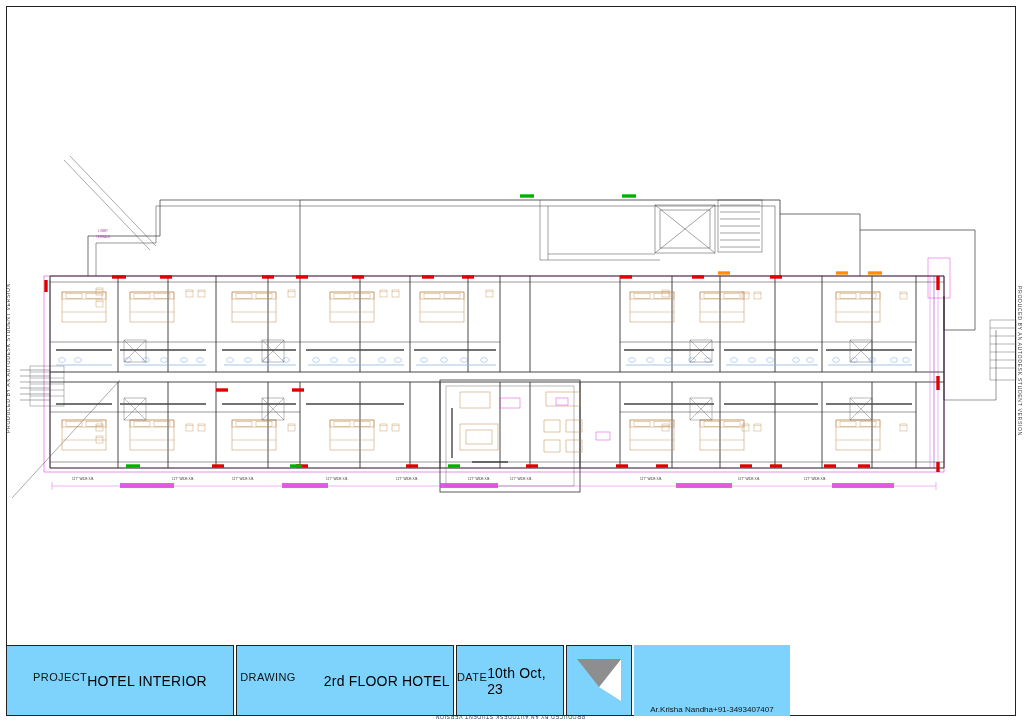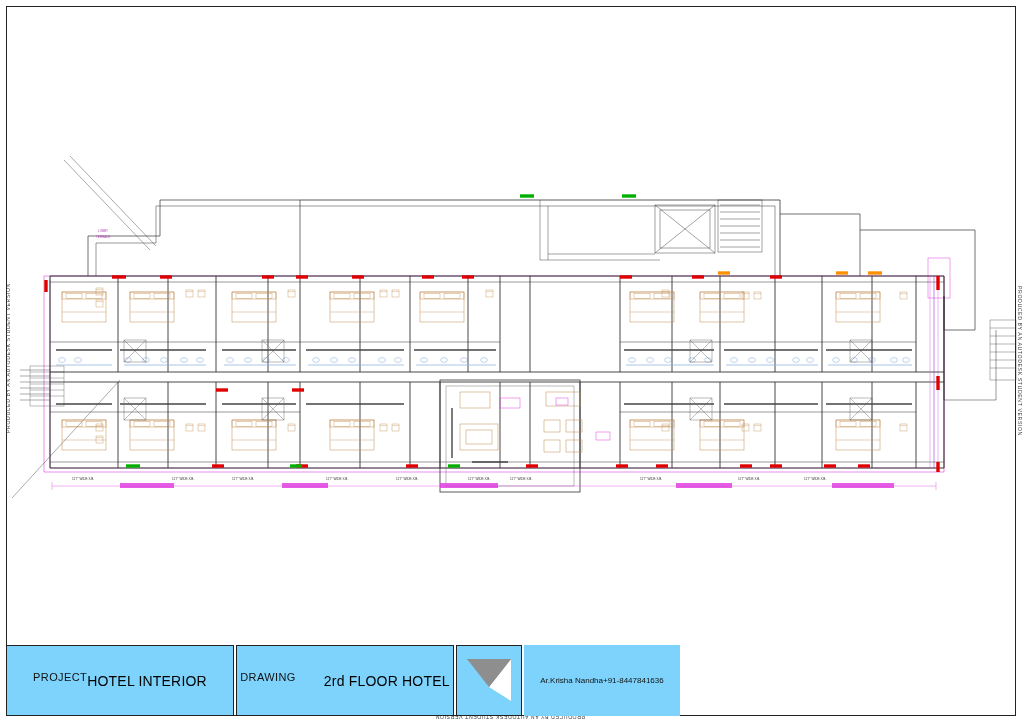--- a/index.html
+++ b/index.html
@@ -91,21 +91,21 @@
   .tb-value {
     font-size: 14px;
     color: #000;
     letter-spacing: 0.2px;
   }
   .tb-project { width: 228px; }
   .tb-client  { width: 228px; }
   .tb-drawing { width: 218px; gap: 28px; }
   .tb-date    { width: 108px; }
   .tb-logo    { width: 66px; position: relative; }
-  .tb-arch    { width: 156px; border: none; }
+  .tb-arch    { width: 156px; border: none; align-items: flex-end; }
   .tb-arch .line {
     font-size: 8px;
     color: #111;
     line-height: 12px;
   }
   .logo-shape {
     position: absolute;
     left: 8px; top: 11px;
     width: 48px; height: 46px;
   }
@@ -535,28 +535,32 @@
       <div class="tb-label">PROJECT</div>
       <div class="tb-value">HOTEL INTERIOR</div>
     </div>
 
 
     <div class="tb-cell tb-drawing">
       <div class="tb-label">DRAWING</div>
       <div class="tb-value">2rd FLOOR HOTEL</div>
     </div>
 
+    <div class="tb-cell tb-date">
+      <div class="tb-label">DATE</div>
+      <div class="tb-value">10th Oct, 23</div>
+    </div>
 
     <div class="tb-cell tb-logo">
       <svg class="logo-shape" viewBox="0 0 48 46" xmlns="http://www.w3.org/2000/svg">
         <path d="M2 2 L46 2 L46 44 Z" fill="#9a9a9a"></path>
         <path d="M46 2 L46 44 L24 30 Z" fill="#ffffff"></path>
         <path d="M2 2 L46 2 L24 30 Z" fill="#8e8e8e"></path>
       </svg>
     </div>
 
     <div class="tb-cell tb-arch">
       <div class="line">Ar.Krisha Nandha</div>
-      <div class="line">+91-8447841636</div>
+      <div class="line">+91-3493407407</div>
     </div>
 
   </div>
 </div>
 
 </body></html>

